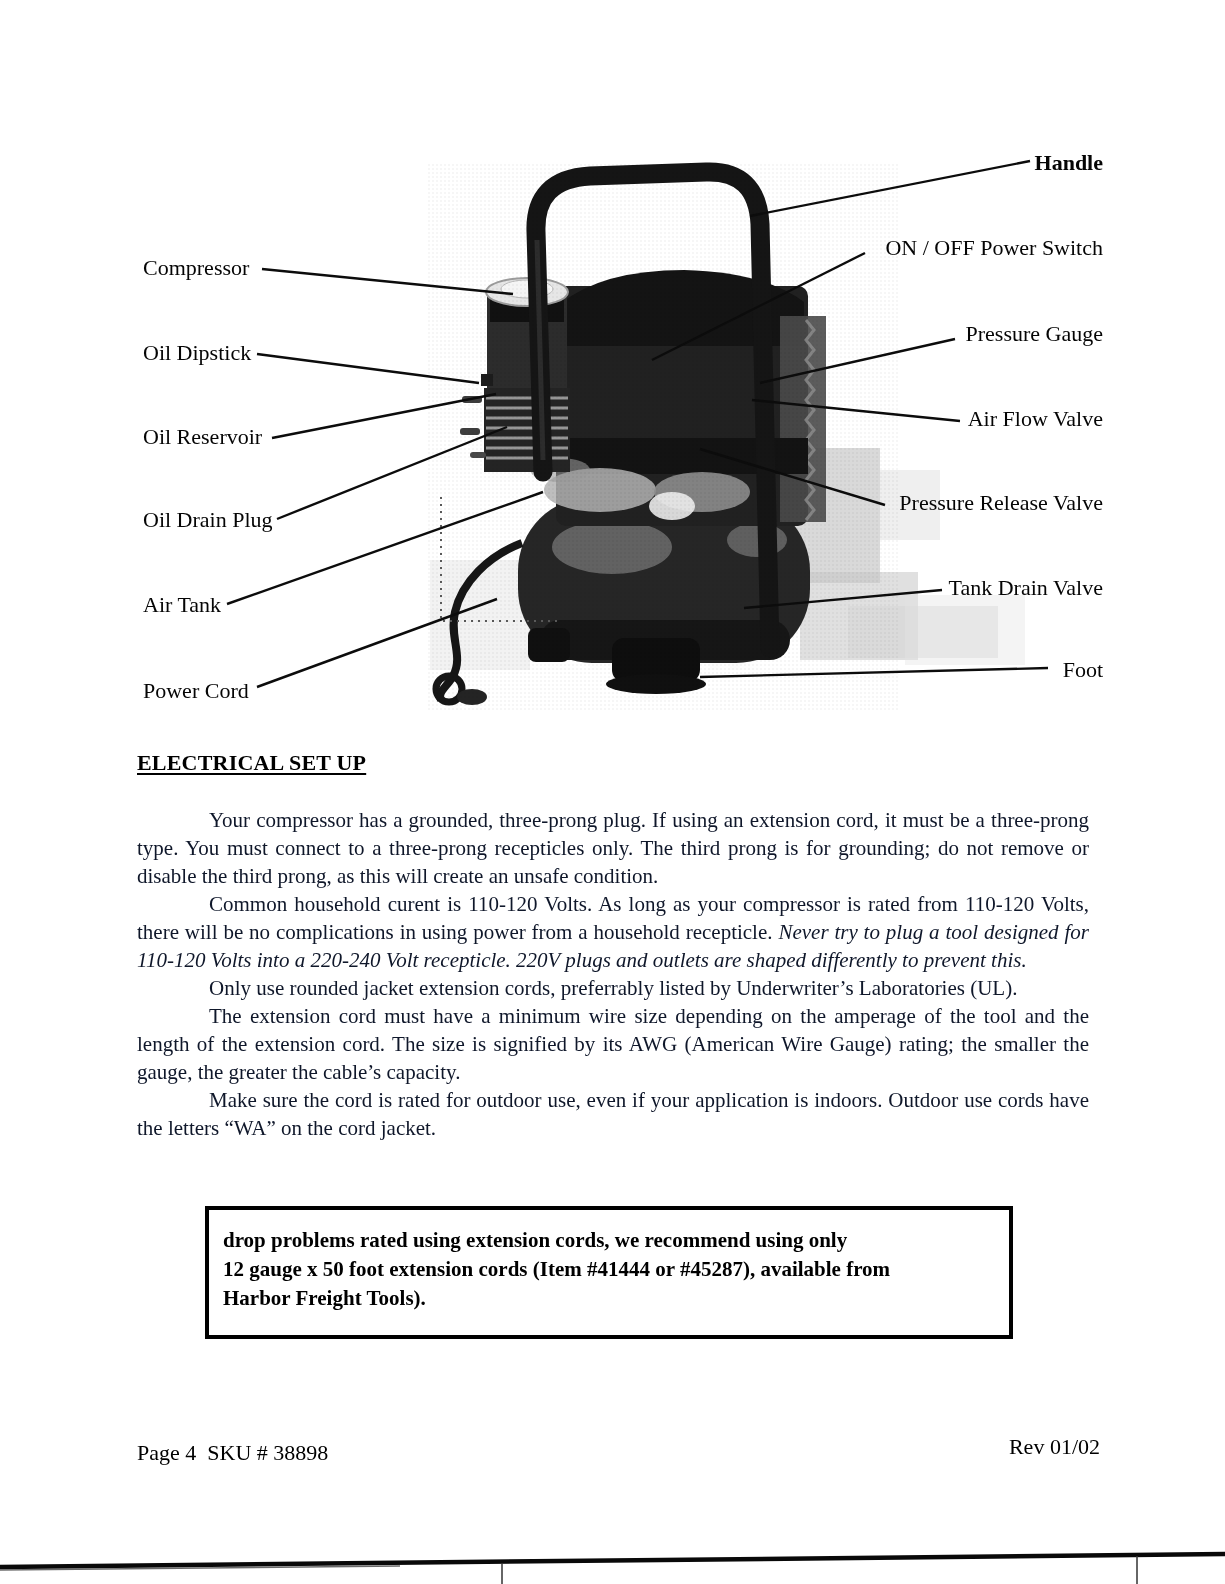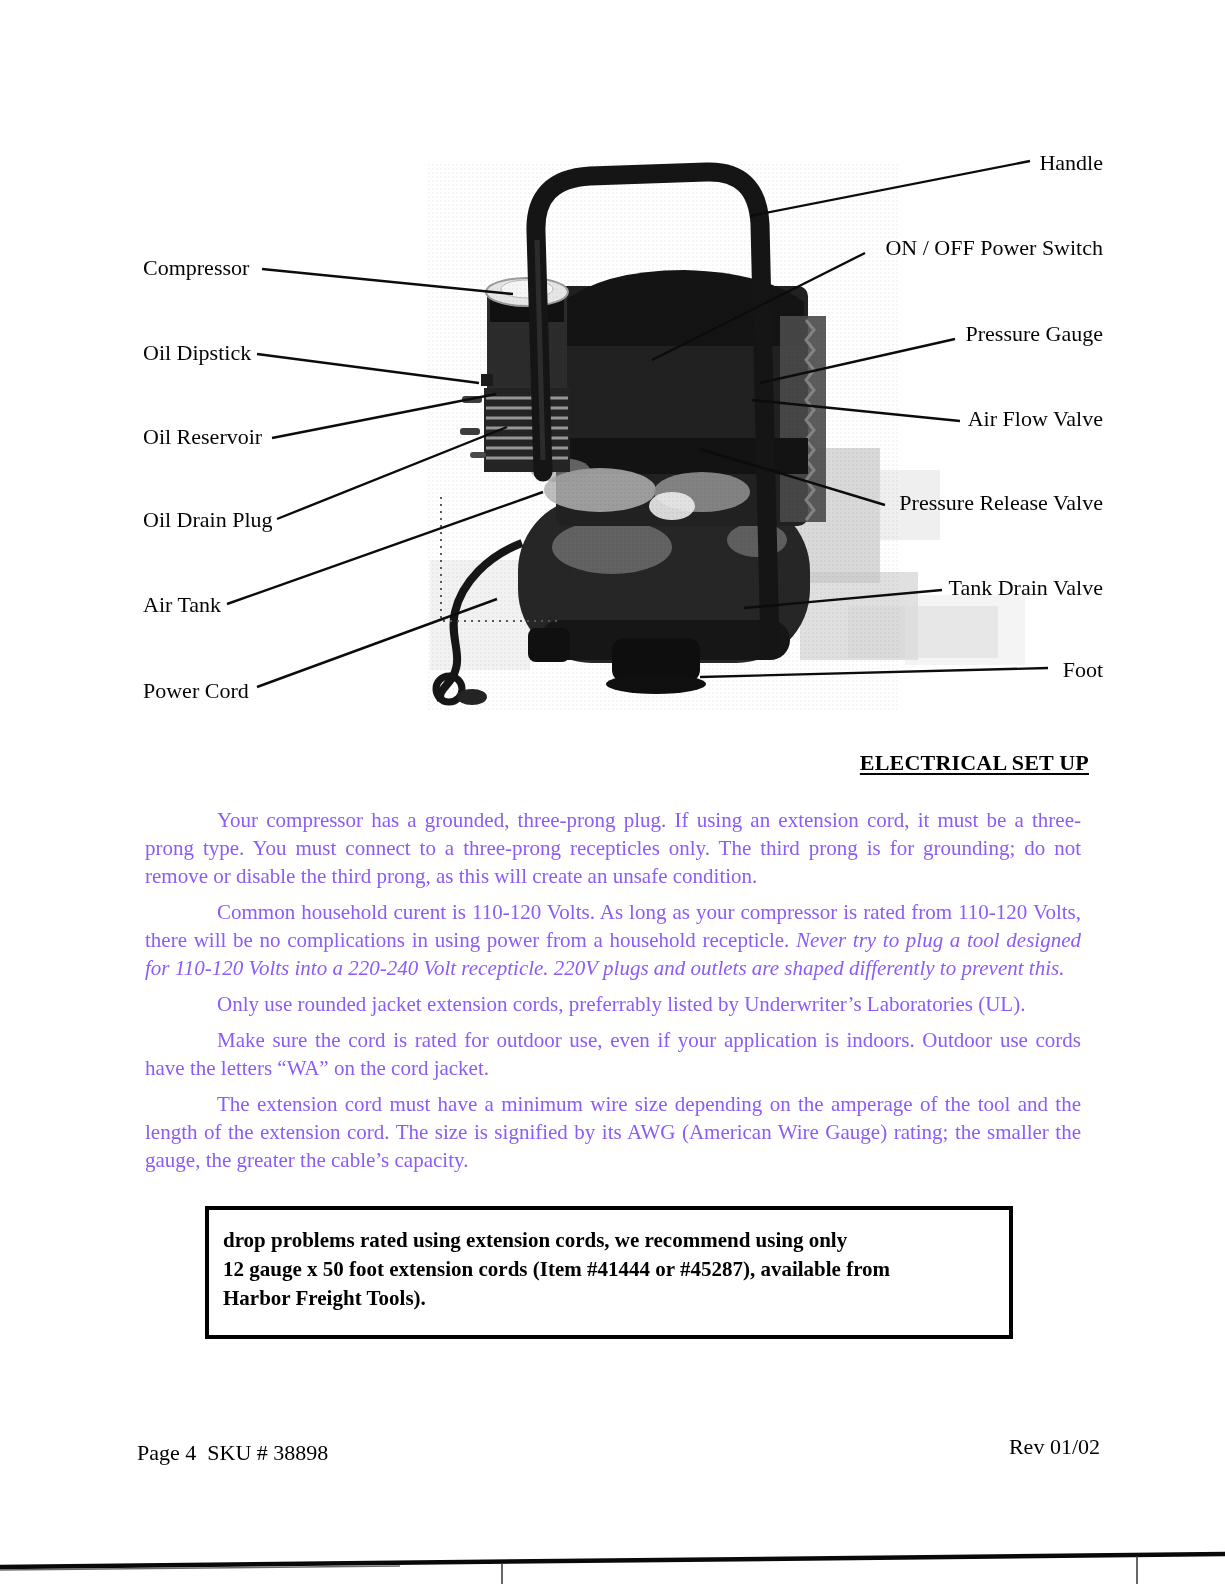--- a/index.html
+++ b/index.html
@@ -14,27 +14,27 @@
   }
   .bg-svg{position:absolute;left:0;top:0;z-index:1;}
   .diagram-label{
     position:absolute;z-index:3;
     font-size:22px;line-height:26px;white-space:nowrap;color:#050505;
   }
   .body-col{
     position:absolute;left:137px;top:750px;width:952px;z-index:3;
   }
   .sec-heading{
-    text-align:right;font-weight:bold;font-size:22px;
+    text-align:left;font-weight:bold;font-size:22px;
     text-decoration:underline;text-underline-offset:3px;
     letter-spacing:0.2px;margin:0 0 30px 0;
   }
   .para{
-    font-size:21px;line-height:28px;margin:8px;
-    text-align:justify;text-indent:72px;color:#8b5cf6;
+    font-size:21px;line-height:28px;margin:0;
+    text-align:justify;text-indent:72px;color:#0f172a;
   }
   .note-box{
     position:absolute;left:205px;top:1206px;width:772px;z-index:3;
     border:4px solid #000;
     padding:16px 14px 22px 14px;
     font-weight:bold;font-size:21px;line-height:29px;
   }
   .note-line{white-space:pre-wrap;}
   .footer-left{
     position:absolute;left:137px;top:1440px;z-index:3;
@@ -151,35 +151,35 @@
     </g>
   </svg>
 
   <div class="diagram-label" style="left:143px;top:255px;">Compressor</div>
   <div class="diagram-label" style="left:143px;top:340px;">Oil Dipstick</div>
   <div class="diagram-label" style="left:143px;top:424px;">Oil Reservoir</div>
   <div class="diagram-label" style="left:143px;top:507px;">Oil Drain Plug</div>
   <div class="diagram-label" style="left:143px;top:592px;">Air Tank</div>
   <div class="diagram-label" style="left:143px;top:678px;">Power Cord</div>
 
-  <div class="diagram-label" style="right:122px;top:150px;">Handle</div>
+  <div class="diagram-label" style="right:122px;top:150px;font-weight:bold;">Handle</div>
   <div class="diagram-label" style="right:122px;top:235px;">ON / OFF Power Switch</div>
   <div class="diagram-label" style="right:122px;top:321px;margin-left:44px;">Pressure Gauge</div>
   <div class="diagram-label" style="right:122px;top:406px;">Air Flow Valve</div>
   <div class="diagram-label" style="right:122px;top:490px;">Pressure Release Valve</div>
   <div class="diagram-label" style="right:122px;top:575px;">Tank Drain Valve</div>
   <div class="diagram-label" style="right:122px;top:657px;text-align:right;">Foot</div>
 
   <div class="body-col">
     <div class="sec-heading">ELECTRICAL SET UP</div>
     <p class="para">Your compressor has a grounded, three-prong plug. If using an extension cord, it must be a three-prong type. You must connect to a three-prong recepticles only. The third prong is for grounding; do not remove or disable the third prong, as this will create an unsafe condition.</p>
     <p class="para"><span>Common household curent is 110-120 Volts. As long as your compressor is rated from 110-120 Volts, there will be no complications in using power from a household recepticle. </span><i>Never try to plug a tool designed for 110-120 Volts into a 220-240 Volt recepticle. 220V plugs and outlets are shaped differently to prevent this.</i></p>
     <p class="para">Only use rounded jacket extension cords, preferrably listed by Underwriter’s Laboratories (UL).</p>
+    <p class="para">The extension cord must have a minimum wire size depending on the amperage of the tool and the length of the extension cord. The size is signified by its AWG (American Wire Gauge) rating; the smaller the gauge, the greater the cable’s capacity.</p>
     <p class="para">Make sure the cord is rated for outdoor use, even if your application is indoors. Outdoor use cords have the letters “WA” on the cord jacket.</p>
-    <p class="para">The extension cord must have a minimum wire size depending on the amperage of the tool and the length of the extension cord. The size is signified by its AWG (American Wire Gauge) rating; the smaller the gauge, the greater the cable’s capacity.</p>
   </div>
 
   <div class="note-box">
     <div class="note-line">drop problems rated using extension cords, we recommend using only</div>
     <div class="note-line">12 gauge x 50 foot extension cords (Item #41444 or #45287), available from</div>
     <div class="note-line">Harbor Freight Tools).</div>
   </div>
 
   <div class="footer-left">Page 4  SKU # 38898</div>
   <div class="footer-right">Rev 01/02</div>

